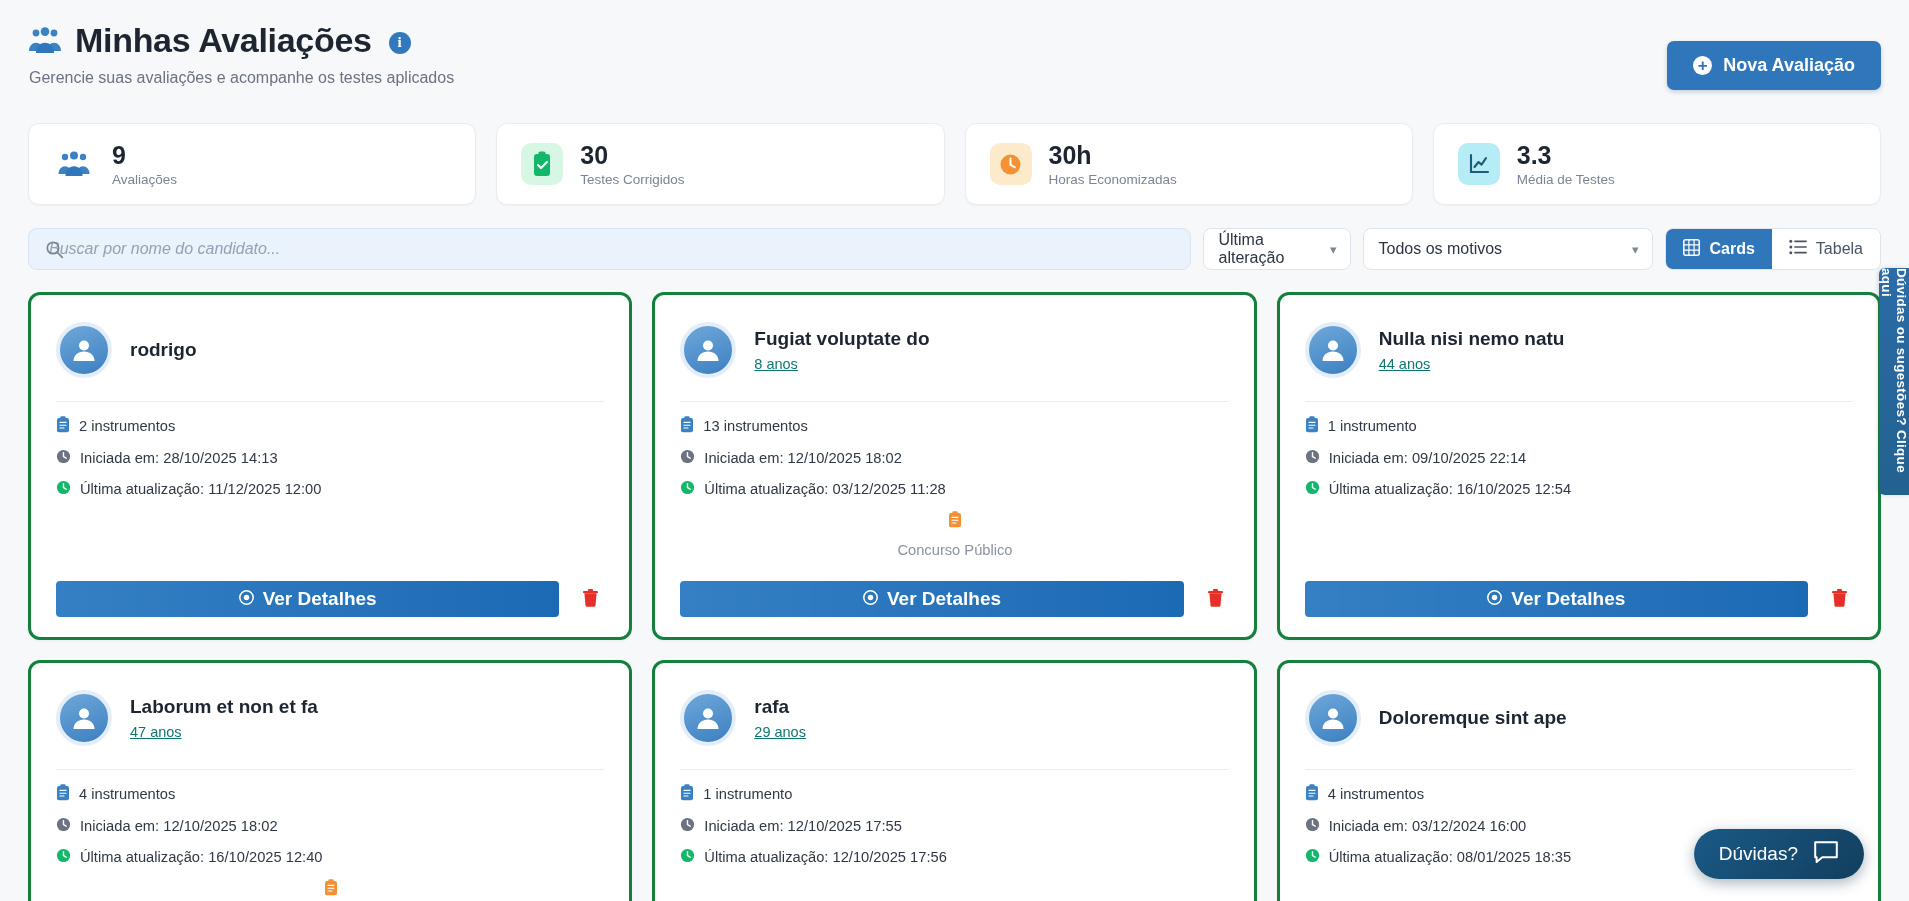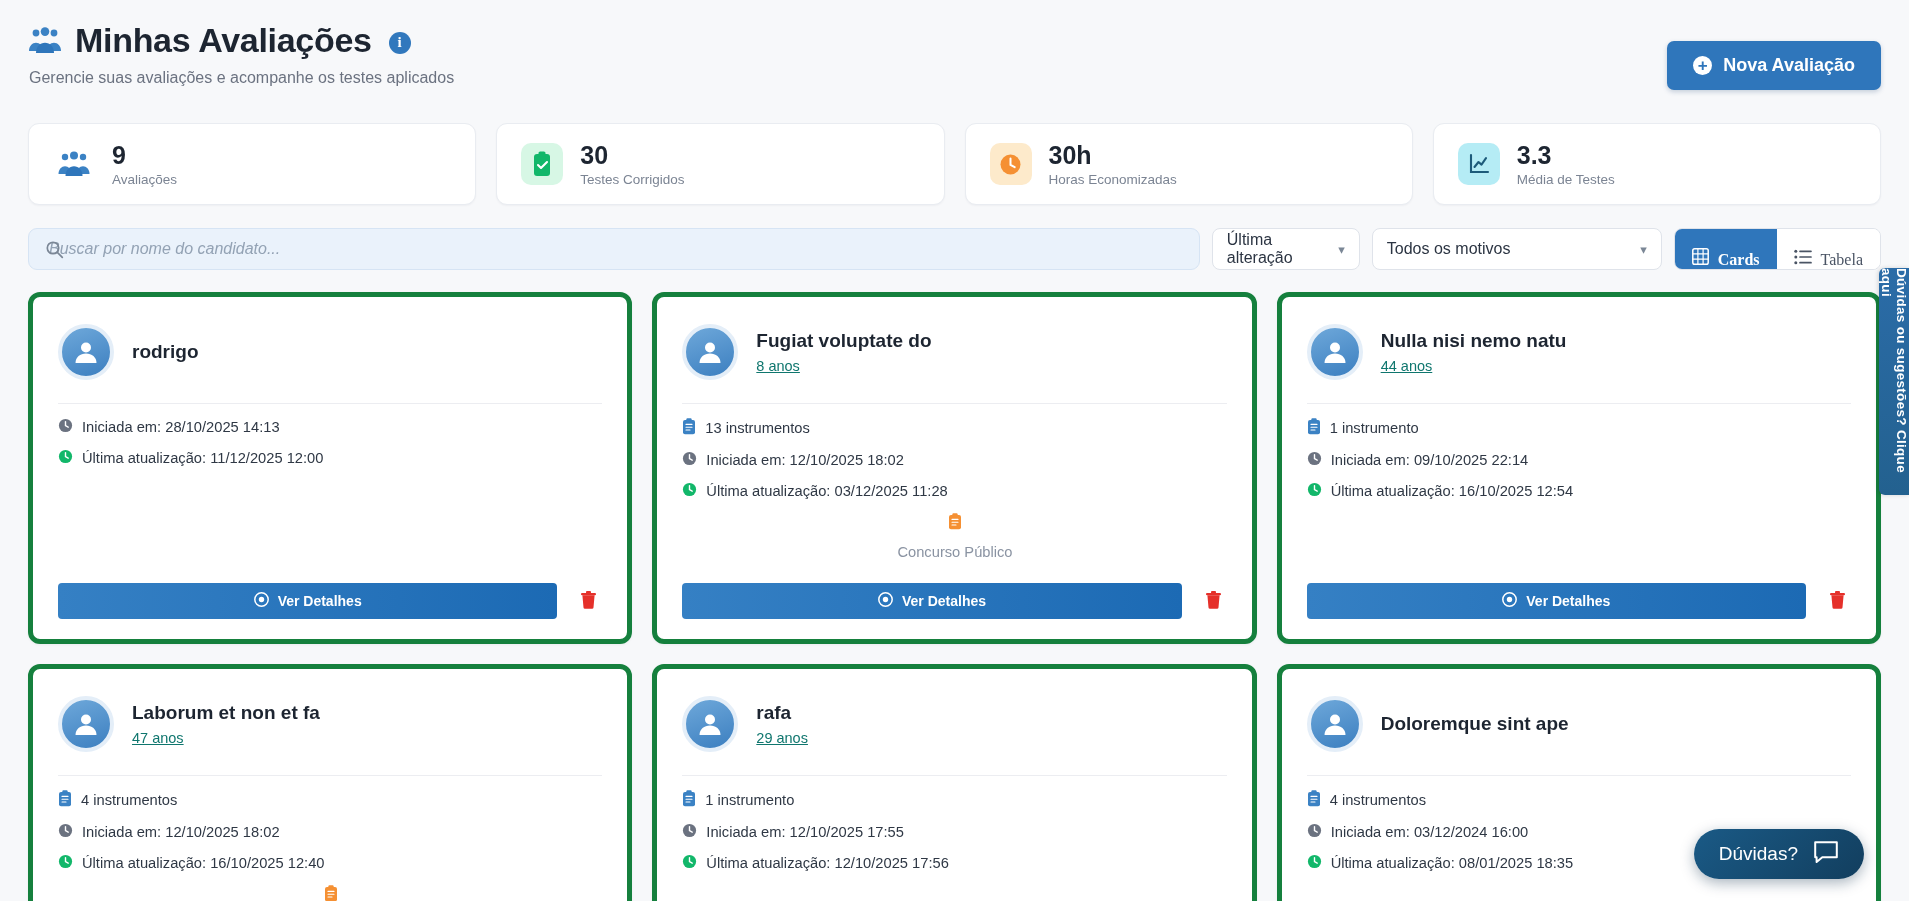--- a/index.html
+++ b/index.html
@@ -90,33 +90,33 @@
     gap: 14px; padding: 0 14px; font-size: 16px; color: #2b3442; cursor: pointer;
   }
   .select-box.sort { width: 148px; }
   .select-box.reason { width: 290px; }
   .chev { color: #7b8796; font-size: 13px; line-height: 1; }
   .view-toggle {
     display: flex; border: 1px solid #dfe3ea; border-radius: 8px; overflow: hidden;
     height: 42px; background: #fff;
   }
   .view-btn {
-    display: flex; align-items: flex-end; gap: 9px; padding: 0 17px;
+    display: flex; align-items: center; gap: 9px; padding: 0 17px;
     font-size: 16px; color: #4a5464; background: #fff; border: none;
-    cursor: pointer; font-family: Liberation Serif, serif;
+    cursor: pointer; font-family: Liberation Sans, sans-serif;
   }
   .view-btn.active { background: #2f76bb; color: #fff; font-weight: bold; }
 
   
   .cards-grid {
     display: grid; grid-template-columns: repeat(3, 1fr);
     gap: 20px; padding: 22px 28px 0 28px;
   }
   .eval-card {
-    background: #fff; border: 5px solid #15803d; border-radius: 12px;
+    background: #fff; border: 3px solid #15803d; border-radius: 12px;
     padding: 21px 25px 20px 25px;
     box-shadow: 0 1px 3px rgba(16,24,40,.05);
     display: flex; flex-direction: column; min-height: 318px;
   }
   .card-head { display: flex; align-items: center; gap: 18px; min-height: 68px; }
   .avatar {
     width: 56px; height: 56px; border-radius: 50%; flex: none;
     background: linear-gradient(160deg,#6ea8da 0%,#3c7fc0 100%);
     border: 4px solid #e4eef8;
     display: flex; align-items: center; justify-content: center;
@@ -127,21 +127,21 @@
   .meta-list { padding-top: 14px; flex: 1 1 auto; }
   .meta-row {
     display: flex; align-items: center; gap: 9px;
     font-size: 14.7px; color: #2f3845; margin-bottom: 13px;
   }
   .meta-row.tag { color: #8a93a2; margin-top: 4px; padding-left: 1px; gap: 11px; flex-direction: column; }
   .card-actions { display: flex; align-items: center; gap: 18px; margin-top: 10px; }
   .details-btn {
     flex: 1 1 auto; height: 36px; border: none; border-radius: 4px;
     background: linear-gradient(90deg,#3580c4 0%,#1c6ab4 100%);
-    color: #fff; font-size: 14px; font-weight: bold; cursor: pointer;
+    color: #fff; font-size: 19px; font-weight: bold; cursor: pointer;
     display: flex; align-items: center; justify-content: center; gap: 9px;
     font-family: "Liberation Sans", sans-serif;
   }
   .trash-btn {
     background: none; border: none; cursor: pointer; padding: 2px 6px;
     display: flex; align-items: center; justify-content: center;
   }
 
   
   .feedback-tab {
@@ -304,20 +304,28 @@
             <path d="M4.5 26c0-6 4.7-9.6 10.5-9.6S25.5 20 25.5 26z" fill="#fff"></path>
           </svg>
         </div>
         <div>
           <div class="cand-name">rodrigo</div>
         </div>
       </div>
       <div class="card-sep"></div>
       <div class="meta-list">
         <div class="meta-row">
+          <span><svg width="14" height="17" viewBox="0 0 14 17">
+              <rect x="1" y="2" width="12" height="14.2" rx="2" fill="#3b82c4"></rect>
+              <rect x="4.4" y="0.2" width="5.2" height="3.4" rx="1" fill="#3b82c4"></rect>
+              <path d="M4 6.4h6M4 9.2h6M4 12h4" stroke="#fff" stroke-width="1.1" stroke-linecap="round"></path>
+            </svg></span>
+          <span>2 instrumentos</span>
+        </div>
+        <div class="meta-row">
           <span><svg width="15" height="15" viewBox="0 0 15 15">
               <circle cx="7.5" cy="7.5" r="6.6" fill="#6b7280"></circle>
               <path d="M7.5 3.6v4.1l2.7 1.5" stroke="#fff" stroke-width="1.4" fill="none" stroke-linecap="round"></path>
             </svg></span>
           <span>Iniciada em: 28/10/2025 14:13</span>
         </div>
         <div class="meta-row">
           <span><svg width="15" height="15" viewBox="0 0 15 15">
               <circle cx="7.5" cy="7.5" r="6.6" fill="#12b76a"></circle>
               <path d="M7.5 3.6v4.1l2.7 1.5" stroke="#fff" stroke-width="1.4" fill="none" stroke-linecap="round"></path>

